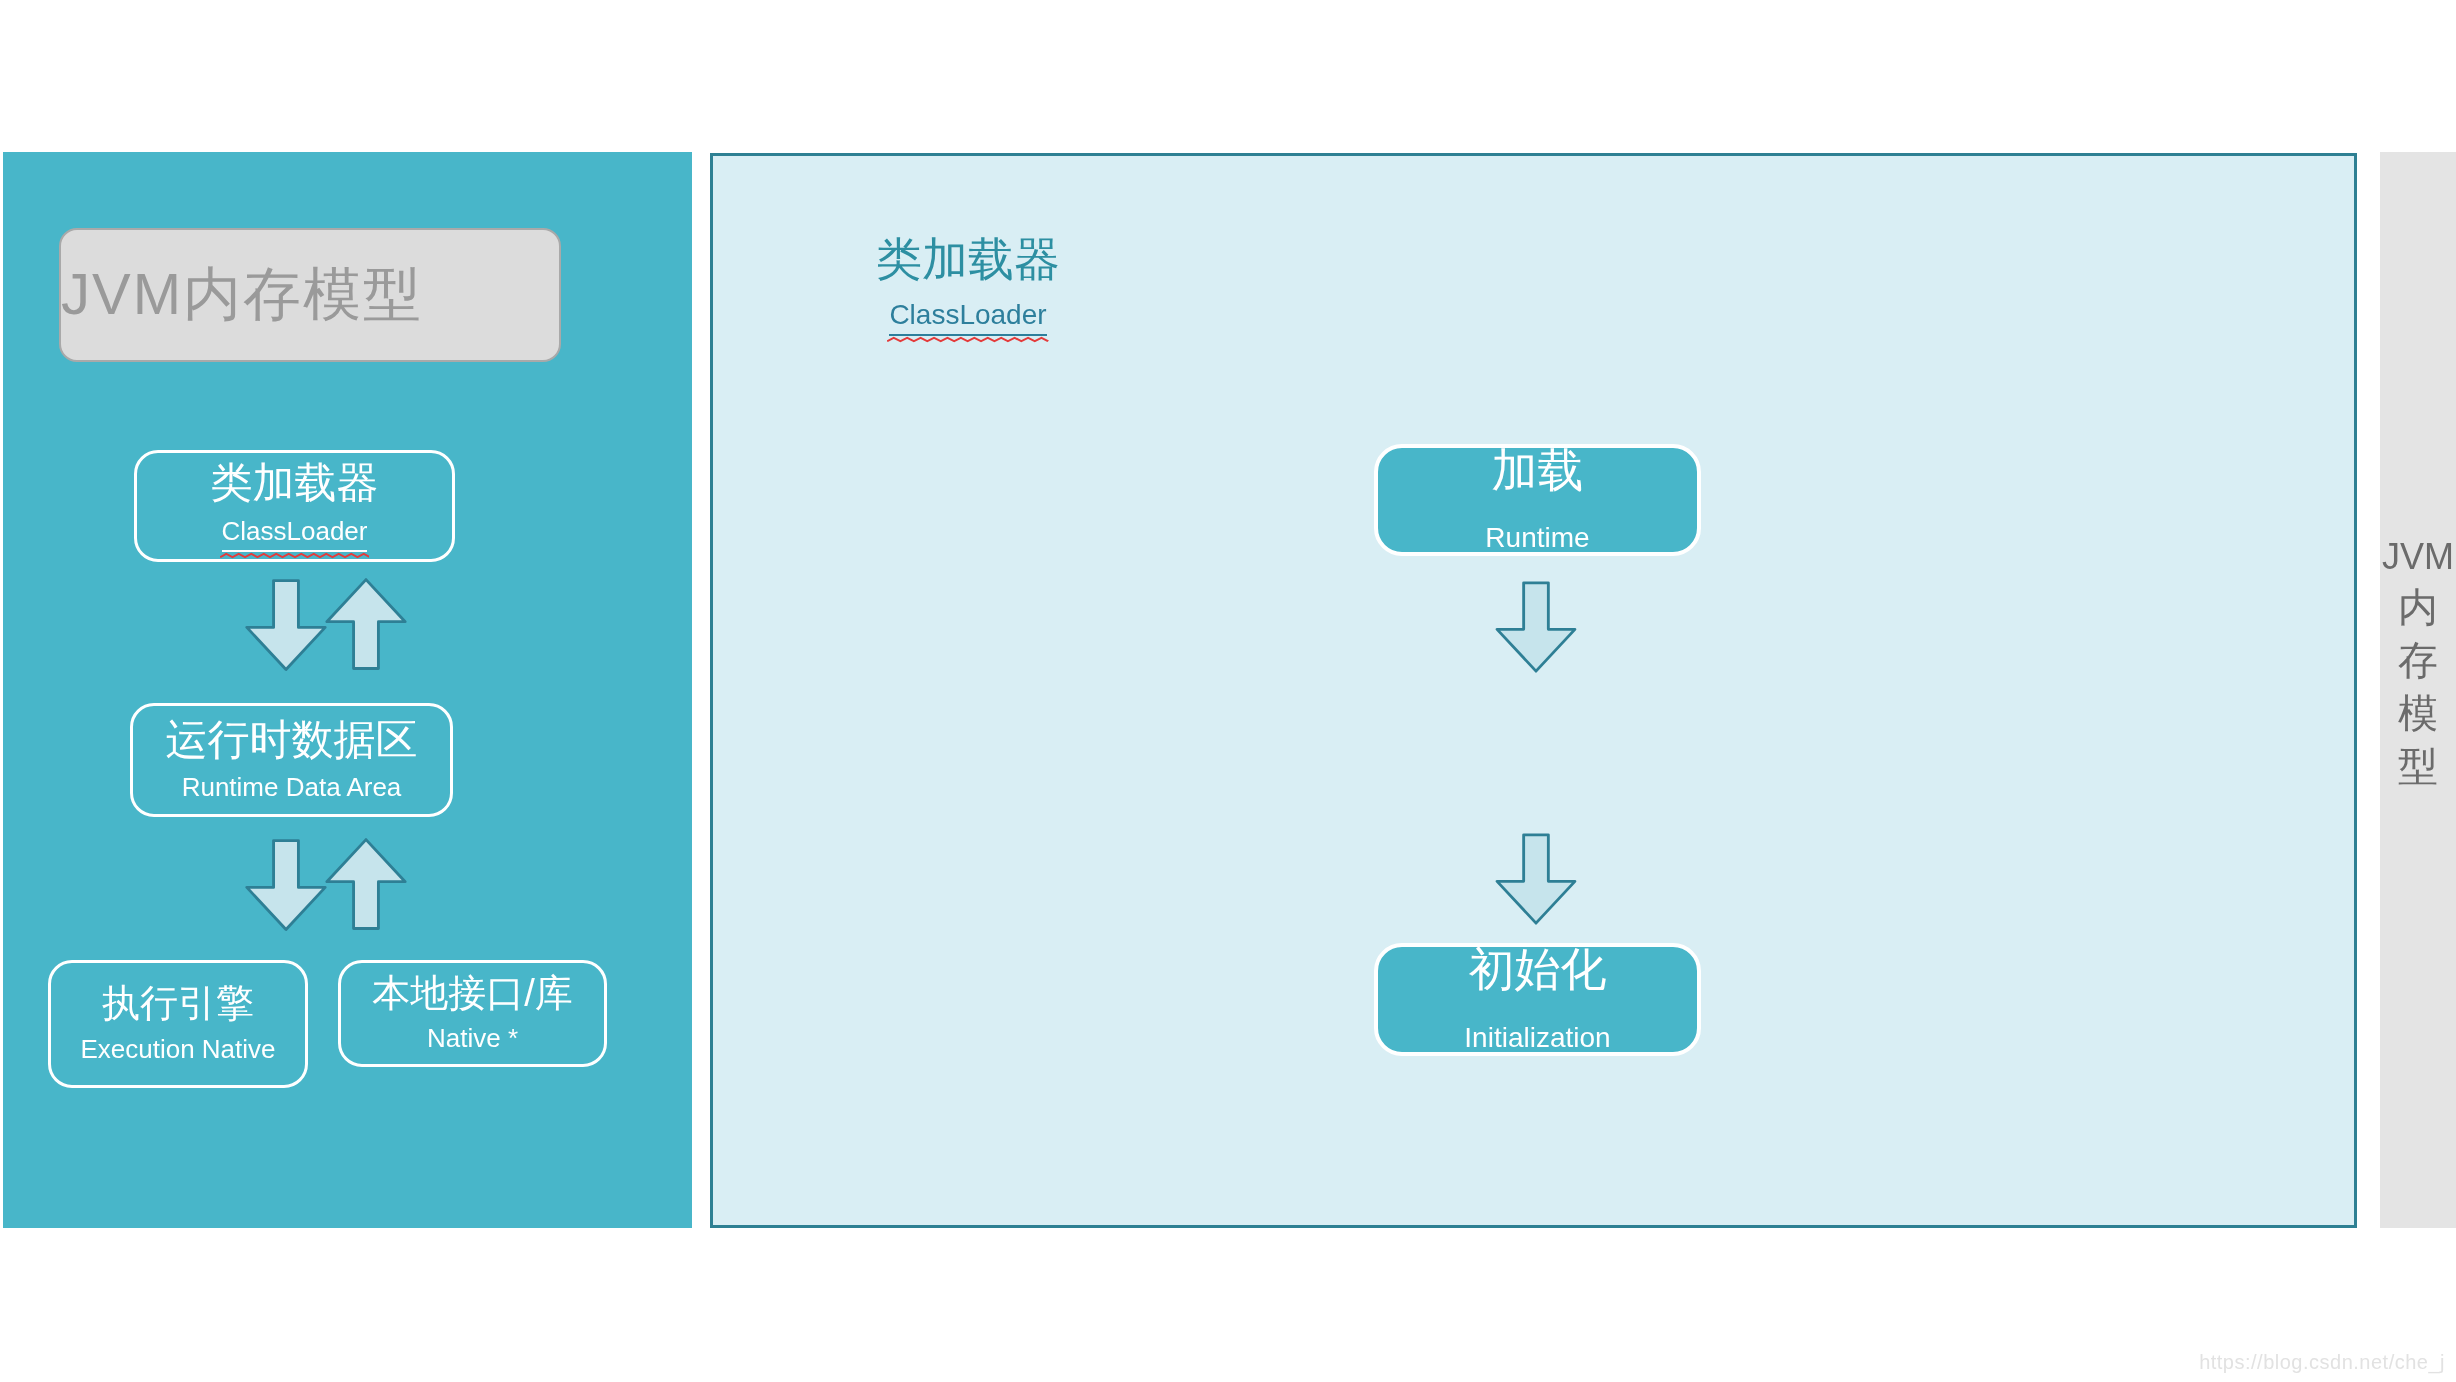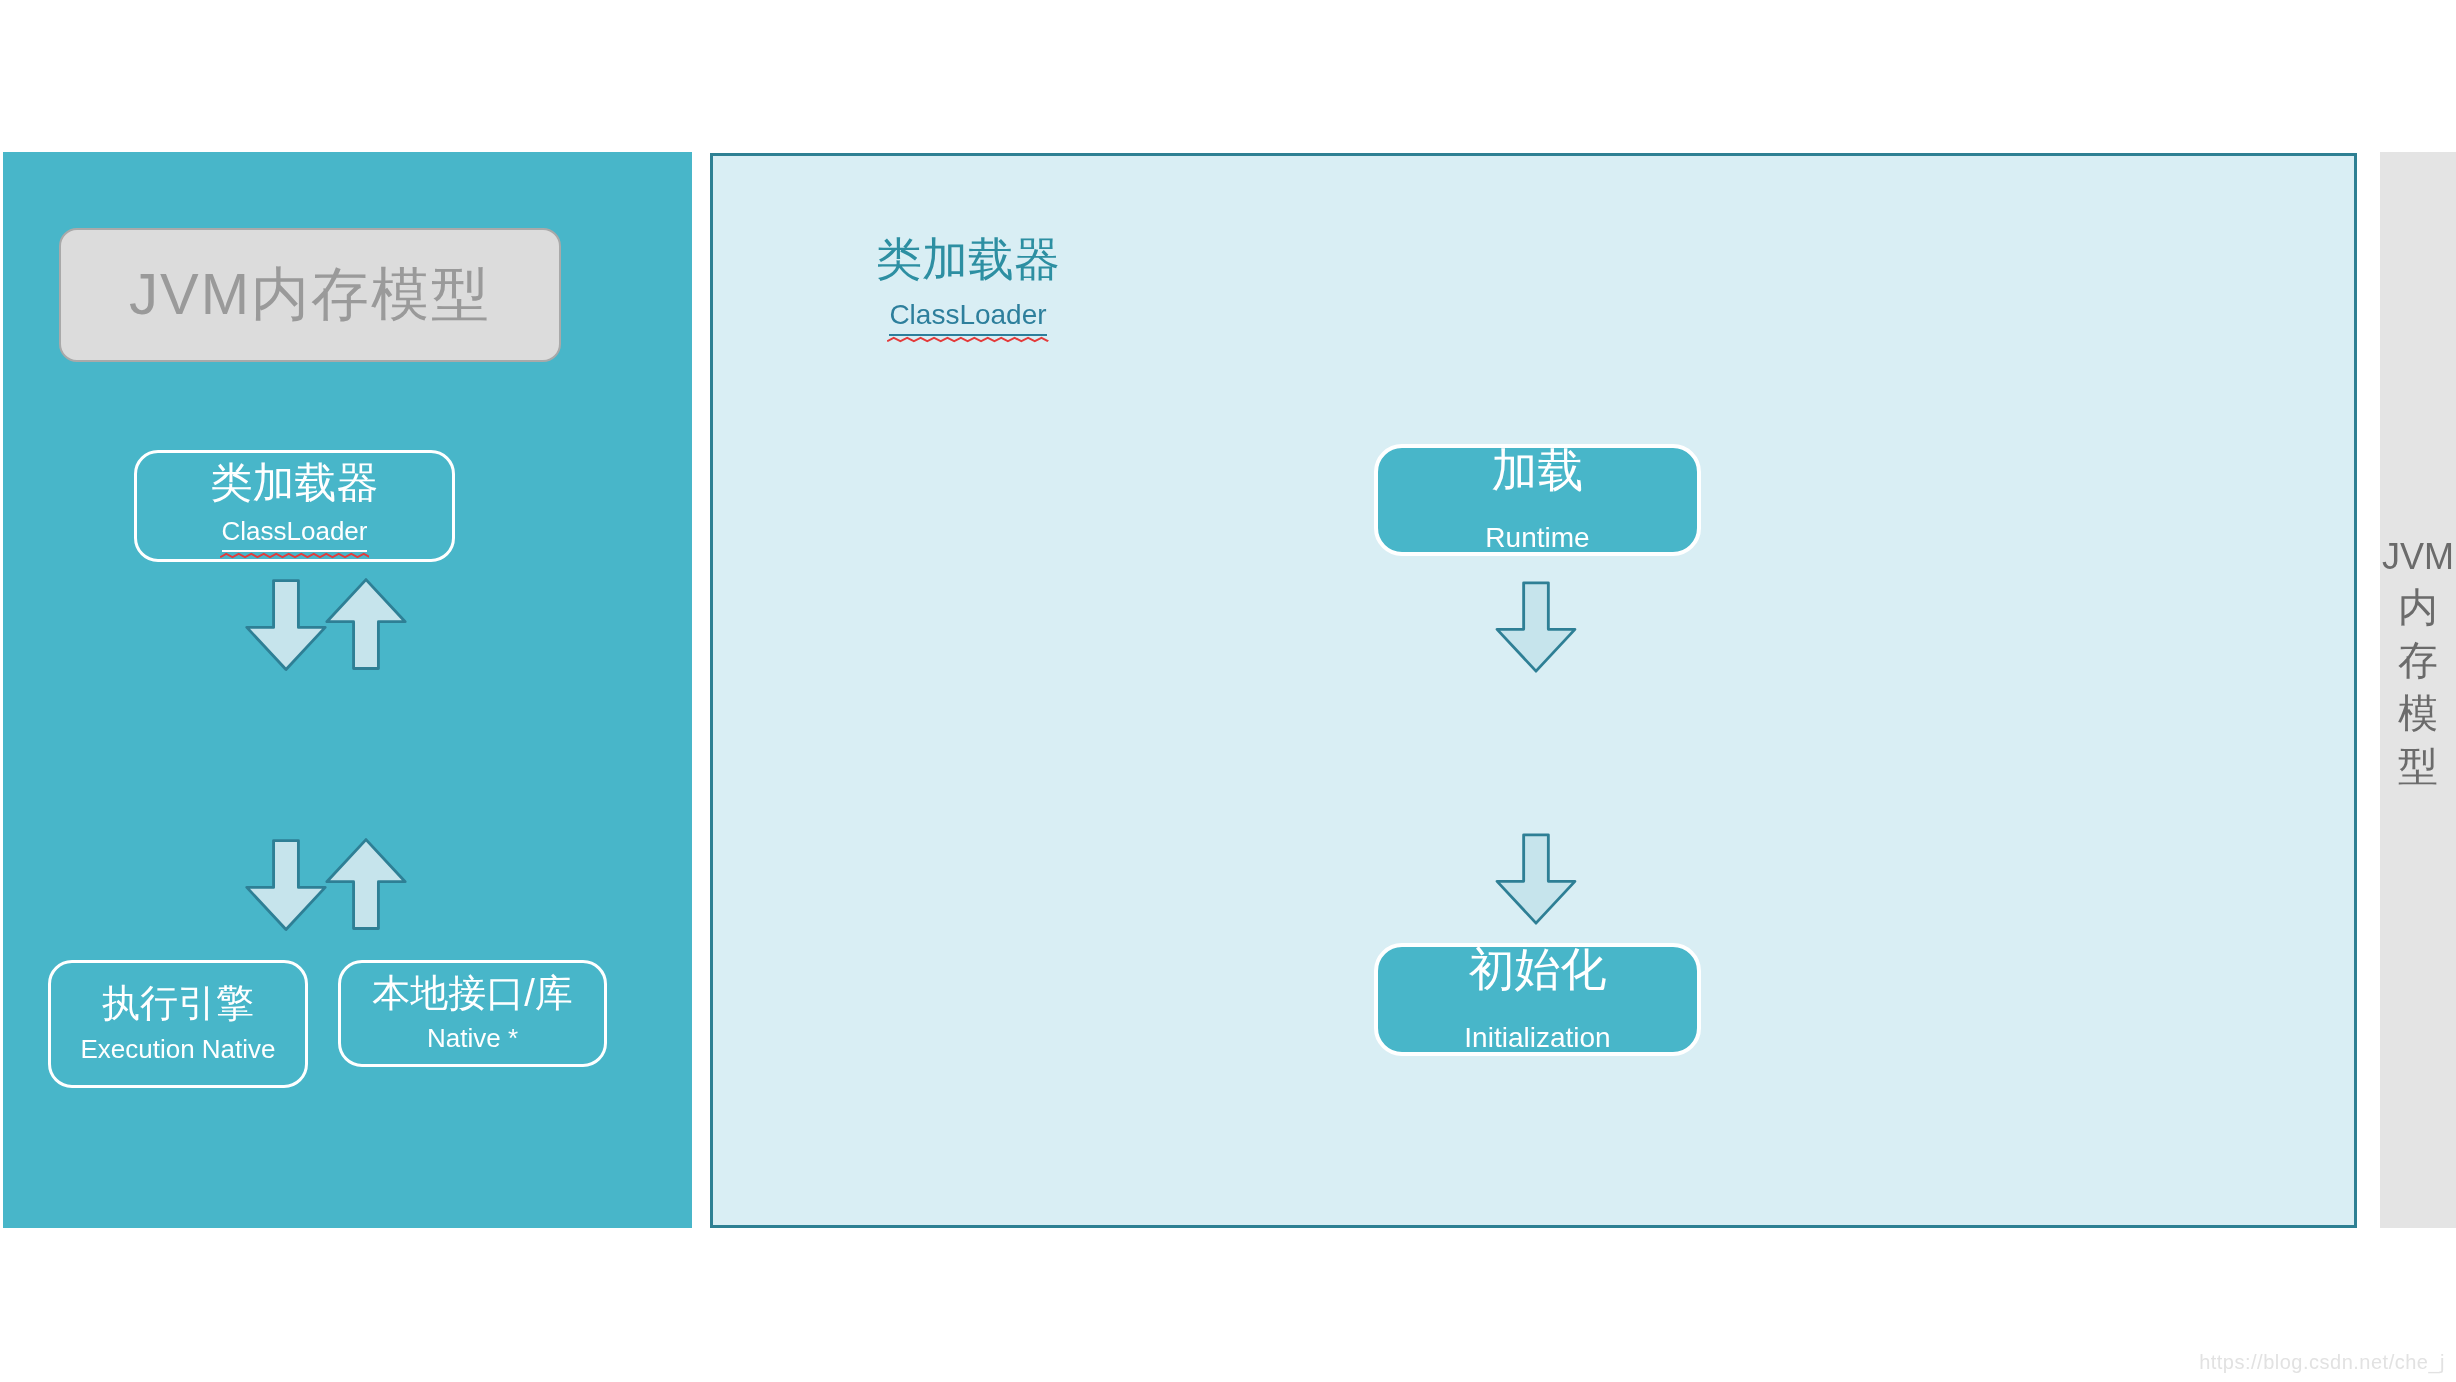--- a/index.html
+++ b/index.html
@@ -16,21 +16,21 @@
     position: absolute; left: 3px; top: 152px;
     width: 689px; height: 1076px;
     background: #48b6c9;
   }
   .title-box {
     position: absolute; left: 56px; top: 76px;
     width: 498px; height: 130px;
     background: #dcdcdc;
     border: 2px solid #a9a9a9;
     border-radius: 18px;
-    display: flex; align-items: center; justify-content: center;
+    display: flex; align-items: center; justify-content: flex-start;
     font-size: 58px; color: #9a9a9a; letter-spacing: 2px;
   }
   .node {
     position: absolute;
     border: 3px solid #ffffff;
     border-radius: 24px;
     box-sizing: border-box;
     display: flex; flex-direction: column;
     align-items: center; justify-content: center;
     color: #ffffff; text-align: center;
@@ -146,20 +146,24 @@
 
   <div class="arrow-pair pair1">
     <svg class="arrow-svg" viewBox="0 0 90 99">
         <use href="#def-arrow-down"></use>
       </svg>
     <svg class="arrow-svg up" viewBox="0 0 90 99">
         <use href="#def-arrow-up"></use>
       </svg>
   </div>
 
+  <div class="node node-runtime">
+    <span class="zh">运行时数据区</span>
+    <span class="en">Runtime Data Area</span>
+  </div>
 
   <div class="arrow-pair pair2">
     <svg class="arrow-svg" viewBox="0 0 90 99">
         <use href="#def-arrow-down"></use>
       </svg>
     <svg class="arrow-svg up" viewBox="0 0 90 99">
         <use href="#def-arrow-up"></use>
       </svg>
   </div>
 

